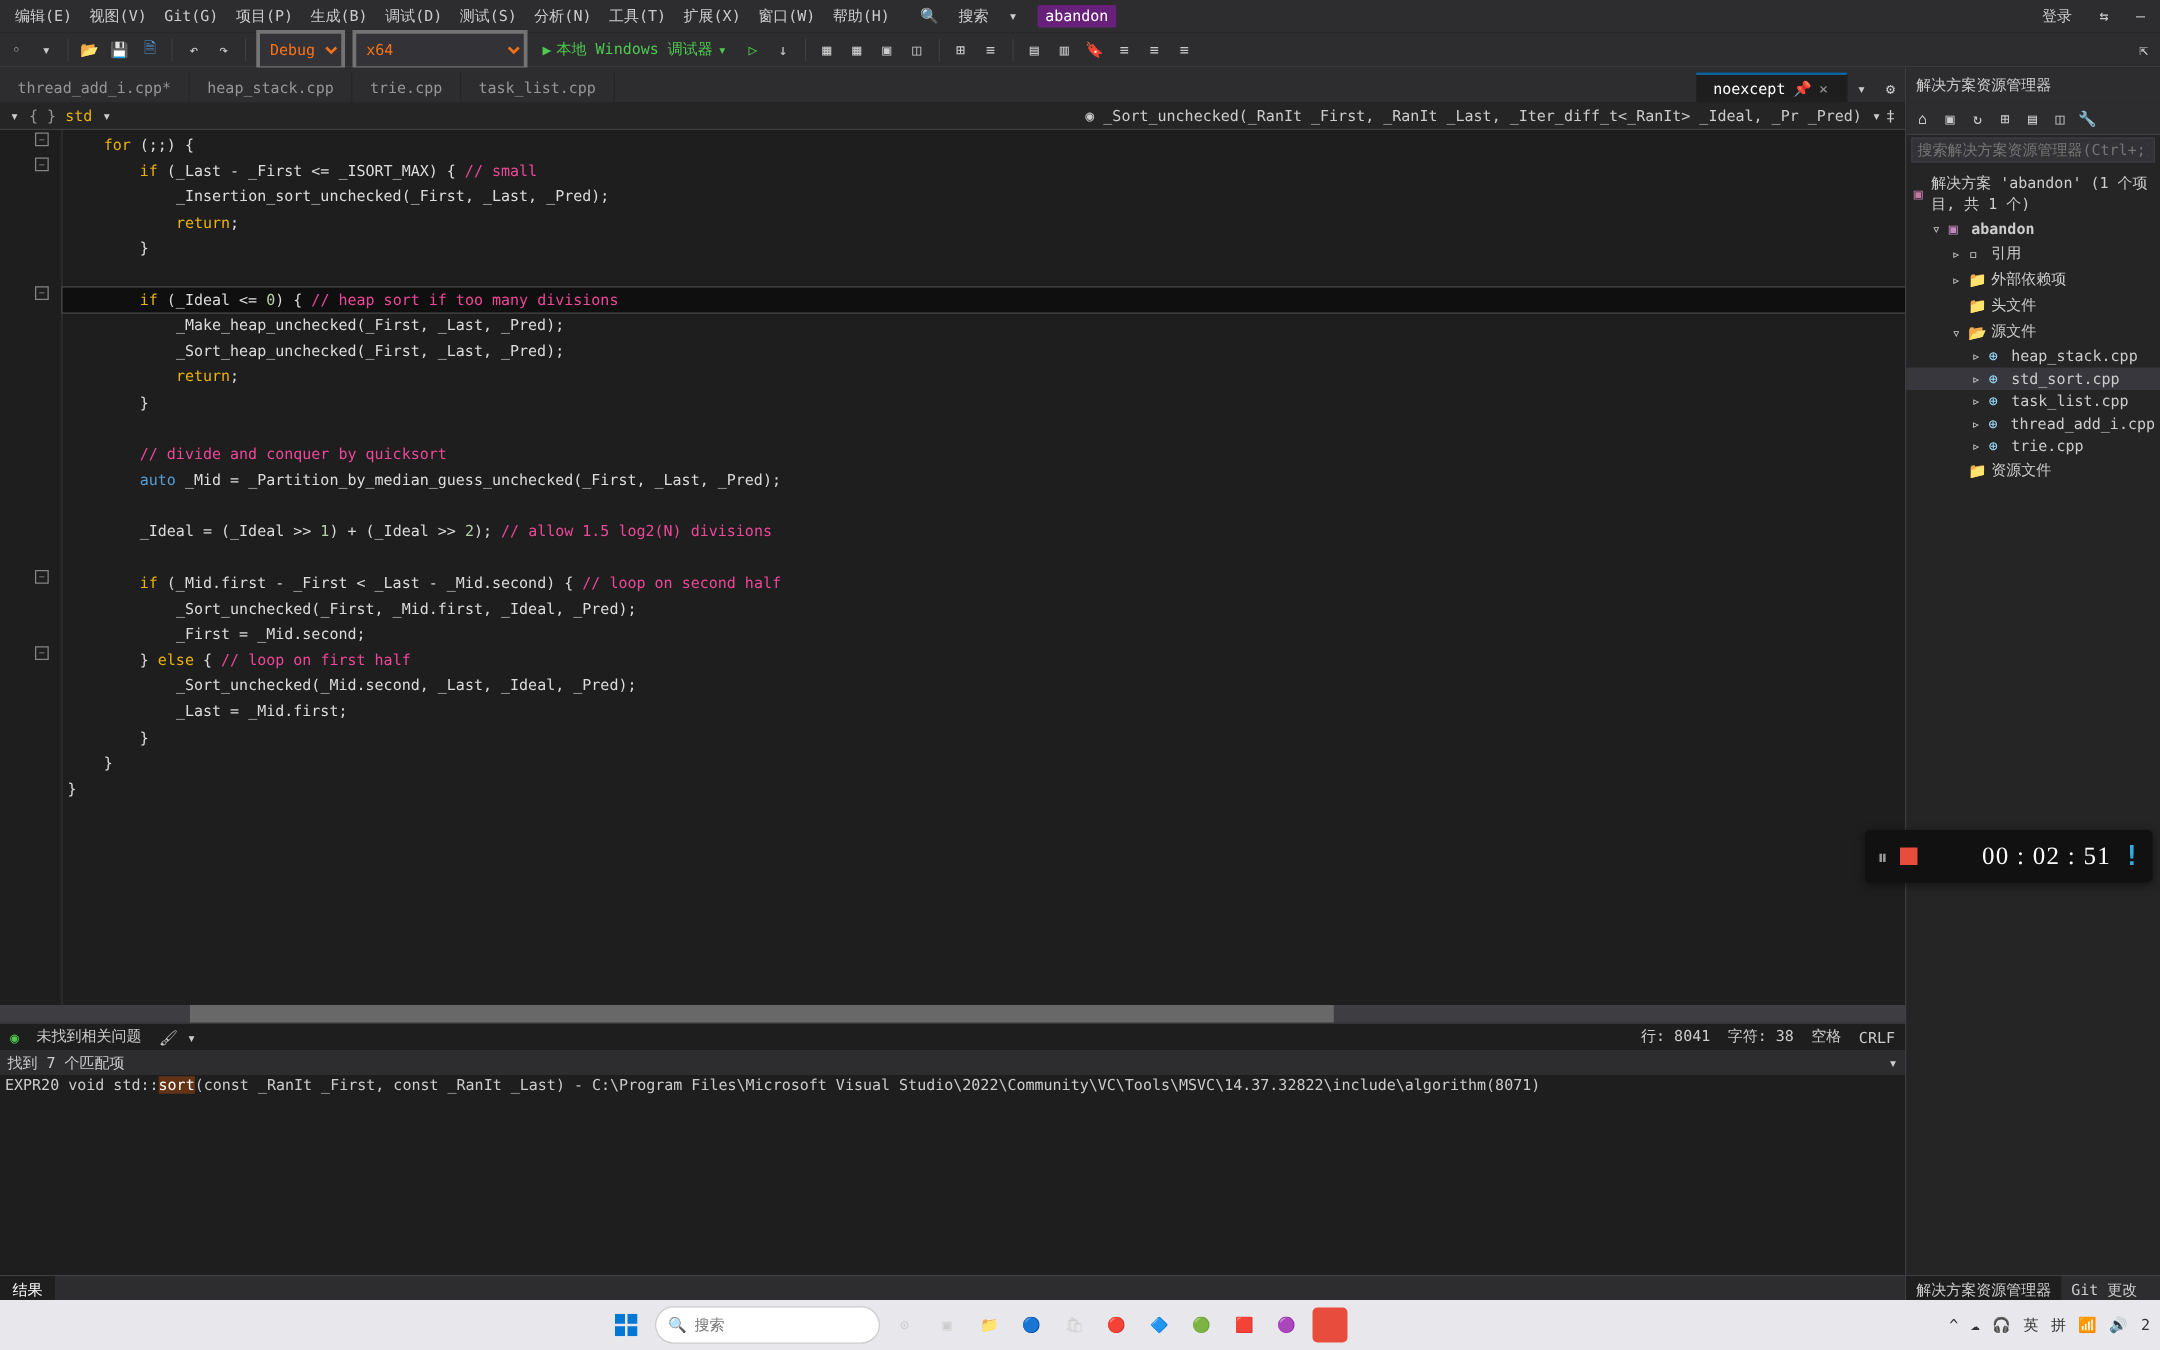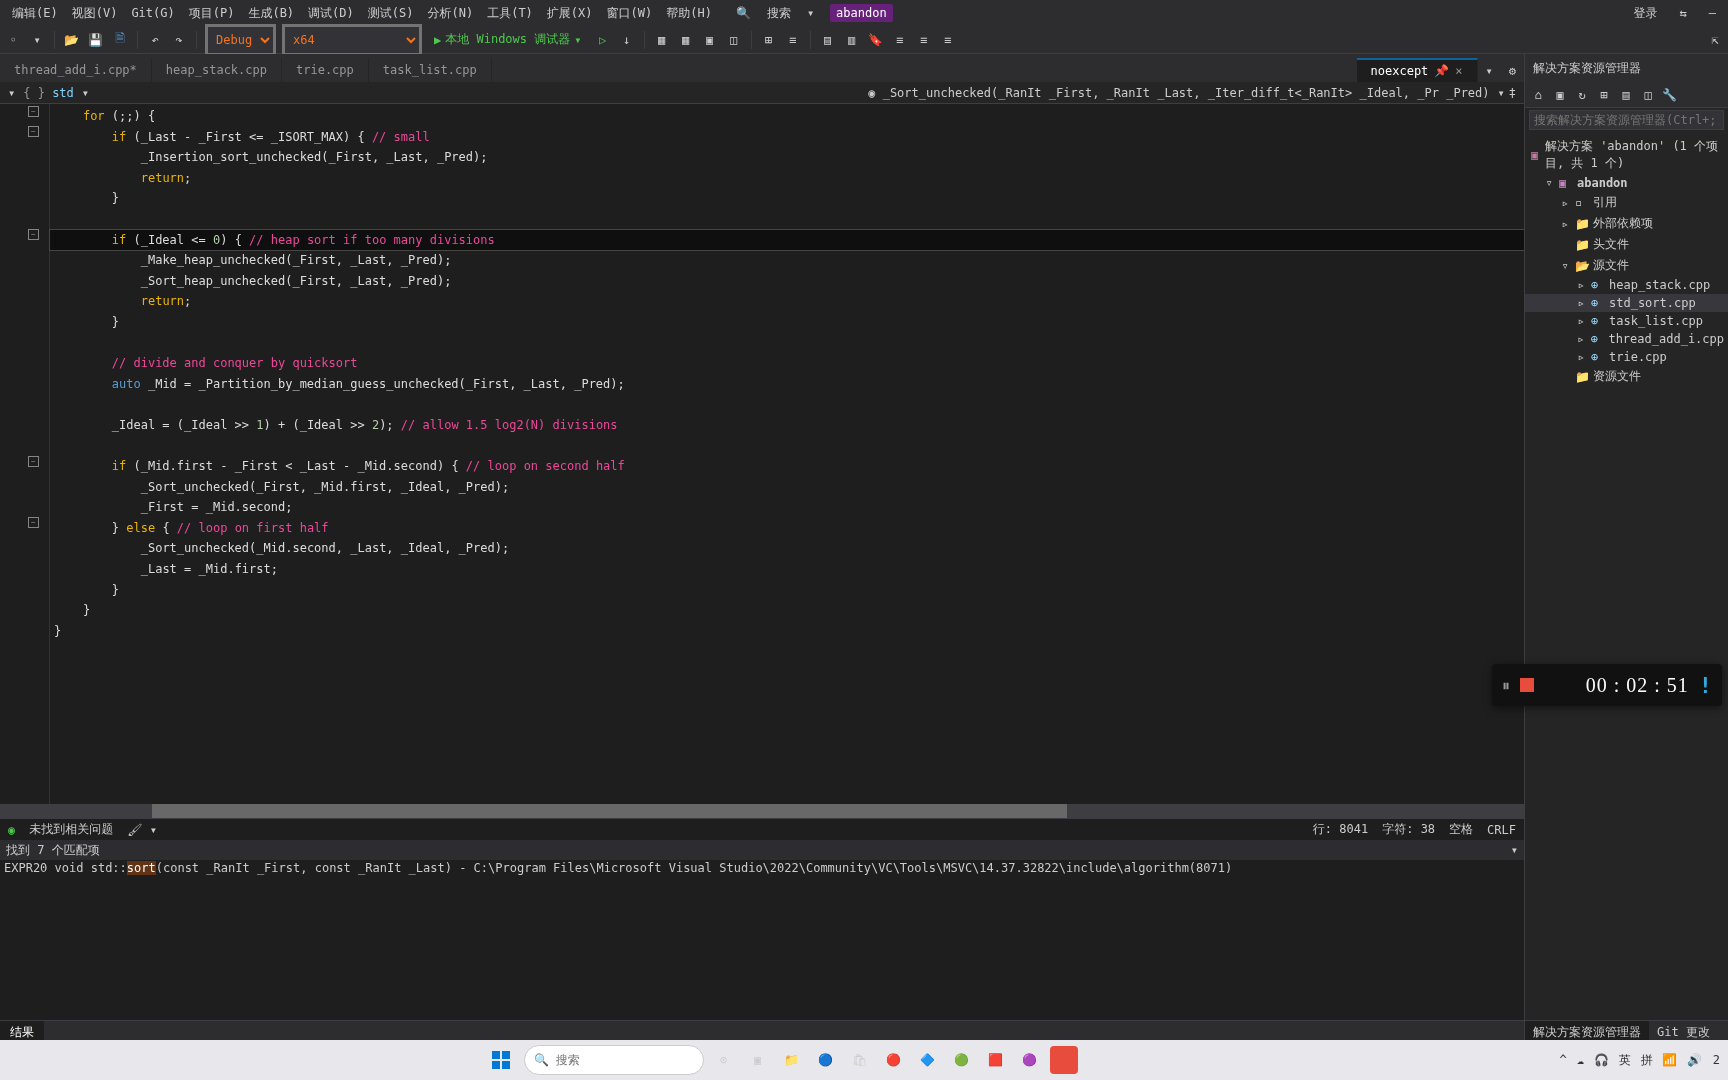--- a/index.html
+++ b/index.html
@@ -15,21 +15,21 @@
 .toolbar .sep{width:1px;height:18px;background:#3e3e42;margin:0 2px}
 .run-btn{color:#4ec94e;display:flex;align-items:center;gap:4px;padding:0 6px}
 .main{display:flex;height:calc(100% - 54px - 36px)}
 .editor-area{flex:1;display:flex;flex-direction:column;min-width:0}
 .tabs{height:28px;background:#2d2d30;display:flex;align-items:flex-end}
 .tab{padding:4px 14px;background:#2d2d30;border-right:1px solid #252526;color:#969696;cursor:pointer;height:24px;display:flex;align-items:center}
 .tab.active{background:#1e1e1e;color:#fff;border-top:2px solid #0e639c}
 .tab.pinned{margin-left:auto}
 .tab .close-x{margin-left:6px;color:#969696}
 .nav-bar{height:22px;background:#252526;display:flex;align-items:center;padding:0 8px;border-bottom:1px solid #3e3e42}
-.nav-bar .scope{color:#7dd3fc;padding:0 8px}
+.nav-bar .scope{color:#eab308;padding:0 8px}
 .nav-bar .func{color:#ccc;margin-left:auto;padding:0 8px}
 .nav-bar .scope::before{content:"{ } ";color:#969696}
 .code-area{flex:1;background:#1e1e1e;display:flex;overflow:hidden;position:relative}
 .gutter{width:50px;background:#1e1e1e;border-right:1px solid #333}
 .fold-col{position:absolute;left:28px;top:0;width:14px}
 .fold-mark{position:absolute;width:11px;height:11px;border:1px solid #858585;background:#1e1e1e;display:flex;align-items:center;justify-content:center;font-size:8px;color:#858585;cursor:pointer}
 .code-content{flex:1;padding:2px 0;font-family:Consolas,monospace;font-size:15px;line-height:20.6px;white-space:pre;color:#dcdcdc;position:relative}
 .code-line{height:20.6px;padding-left:4px}
 .kw{color:#eab308}
 .auto-kw{color:#569cd6}

